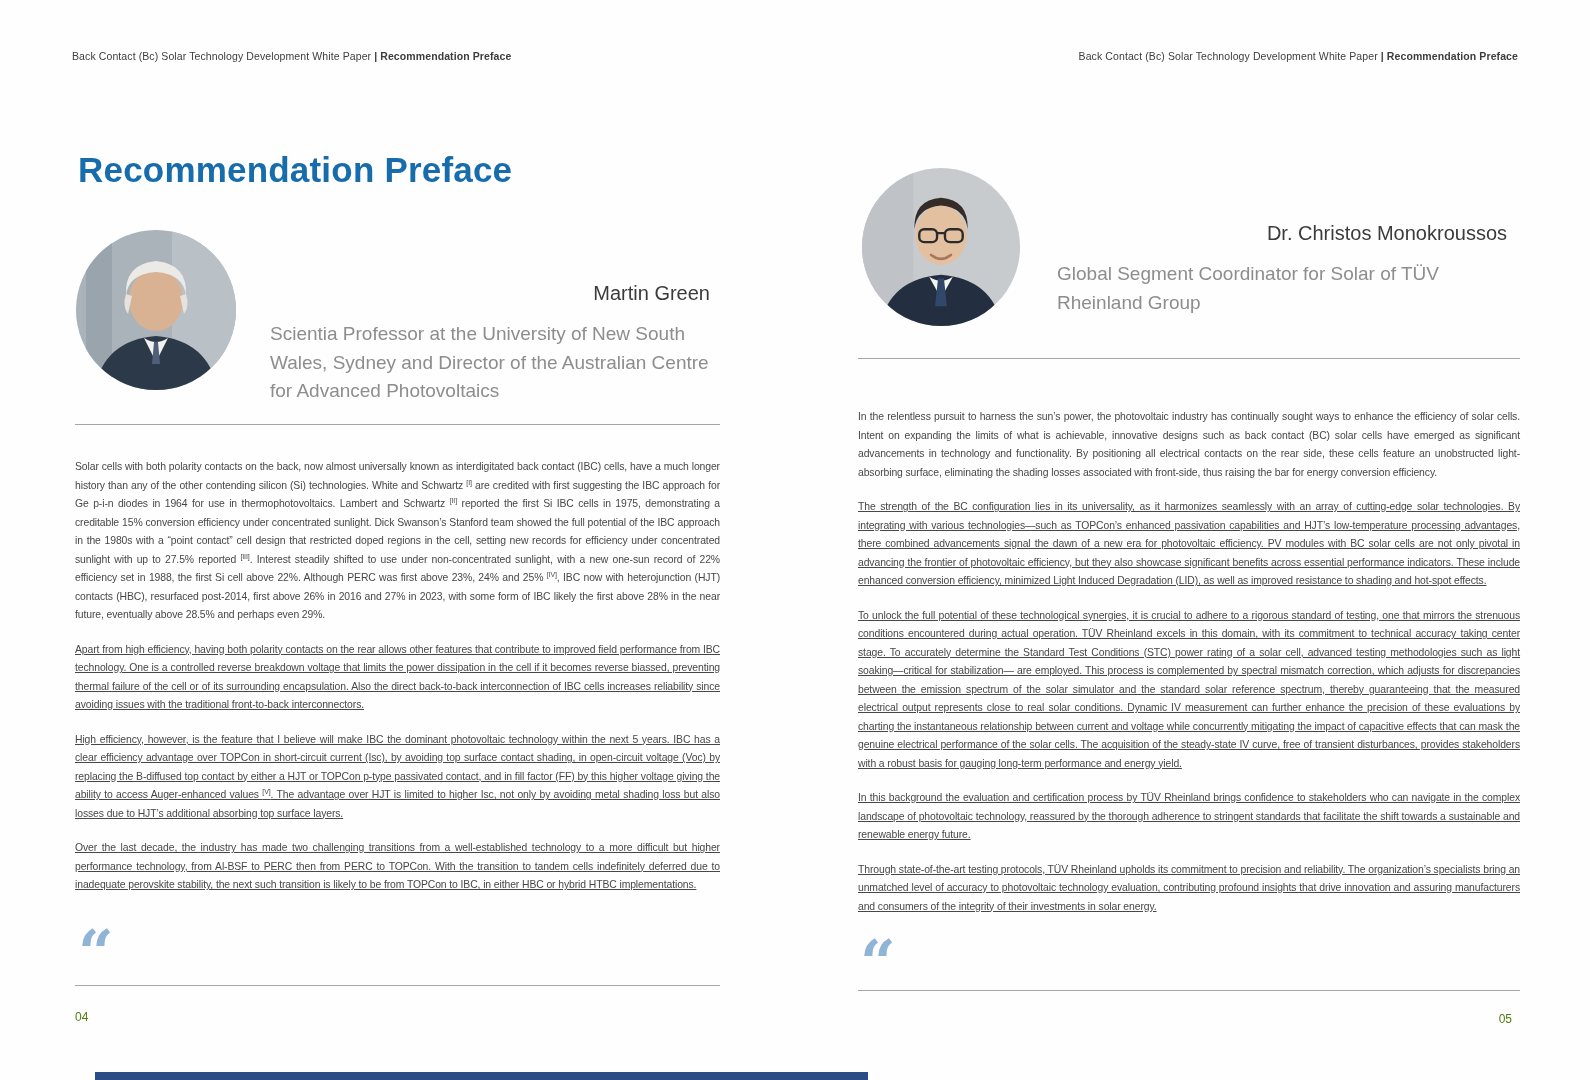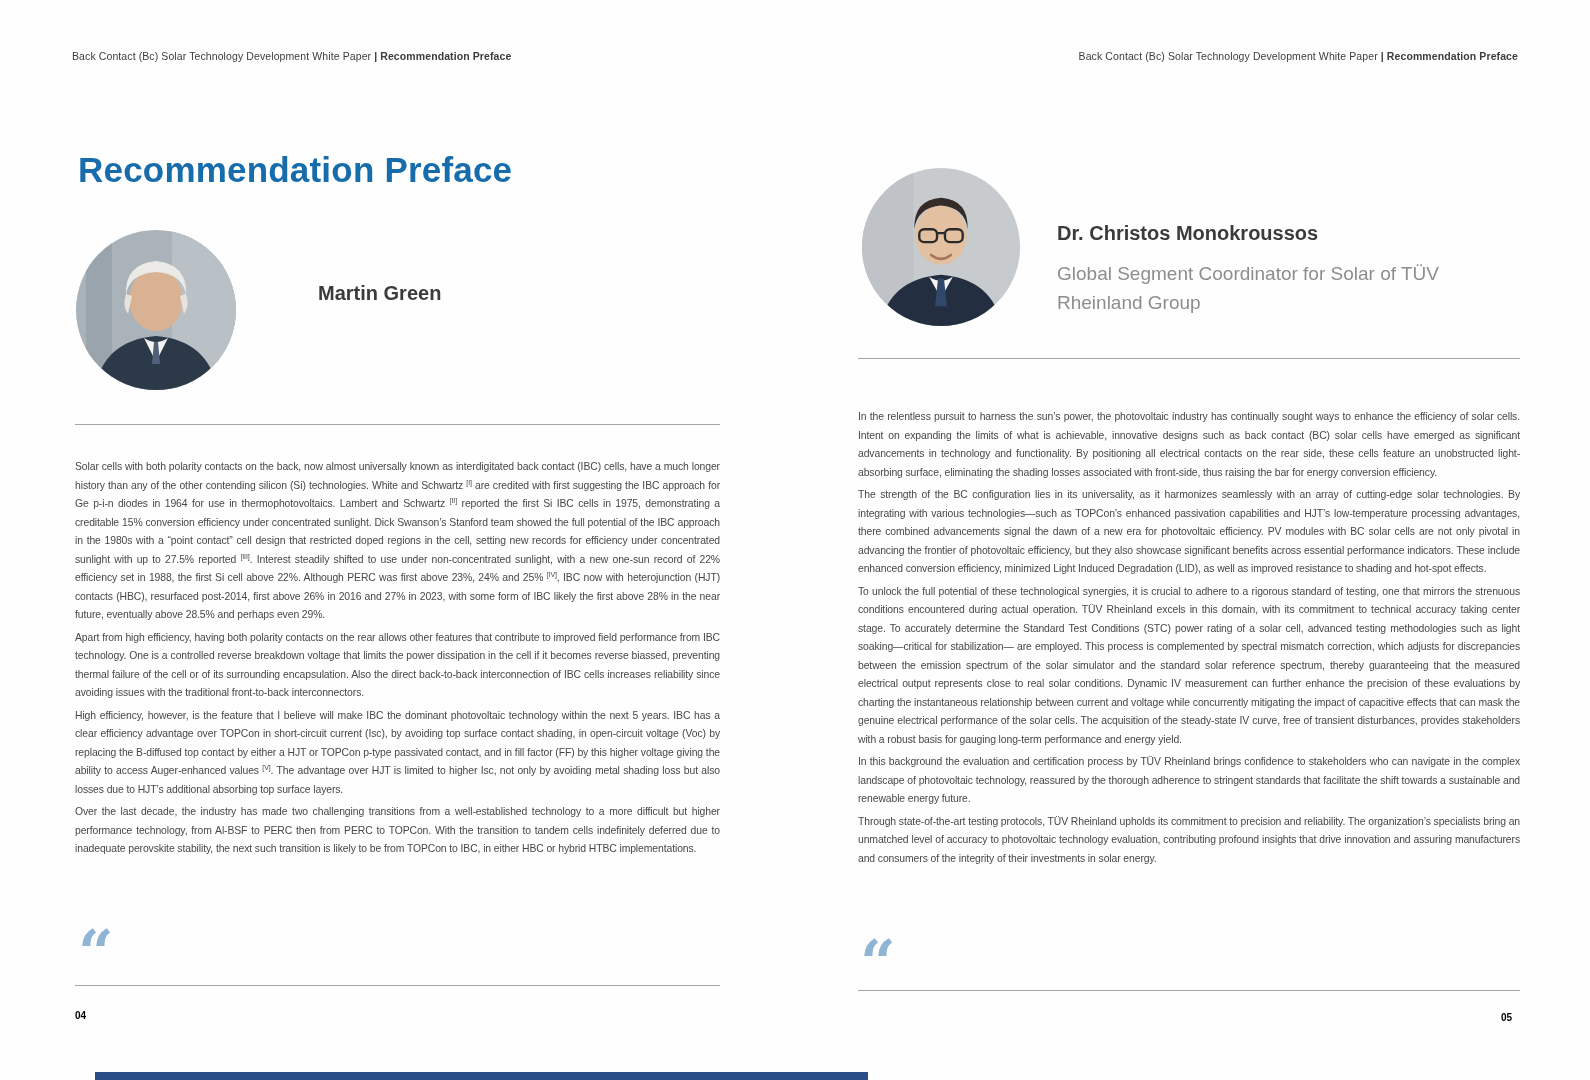--- a/index.html
+++ b/index.html
@@ -31,50 +31,50 @@
 
   .avatar {
     position:absolute; border-radius:50%; overflow:hidden;
     box-shadow:0 0 0 1px rgba(0,0,0,.05) inset;
   }
   .avatar svg { display:block; width:100%; height:100%; }
   .avatar-left  { left:76px;  top:230px; width:160px; height:160px; }
   .avatar-right { left:862px; top:168px; width:158px; height:158px; }
 
   .author { position:absolute; }
-  .author-left  { left:270px;  top:282px; width:440px;margin-left:48px; }
+  .author-left  { left:270px;  top:282px; width:440px; }
   .author-right { left:1057px; top:222px; width:450px; }
-  .author-name { font-size:20px; font-weight:bold; color:#3b3b3b; margin-bottom:15px; }
+  .author-name { font-size:20px; font-weight:normal; color:#3b3b3b; margin-bottom:15px;text-align:right; }
   .author-role { font-size:19px; color:#8d8d8d; line-height:1.5; }
 
   .rule { position:absolute; border:none; border-top:1px solid #a6a6a6; }
   .rule-l1 { left:75px;  top:424px; width:645px; }
   .rule-l2 { left:75px;  top:985px; width:645px; }
   .rule-r1 { left:858px; top:358px; width:662px; }
   .rule-r2 { left:858px; top:990px; width:662px; }
 
   .body {
     position:absolute;
     font-size:10.4px; line-height:18.5px; letter-spacing:-.1px;
     color:#474747; text-align:justify;
   }
   .body-left  { left:75px;  top:458px; width:645px; }
   .body-right { left:858px; top:408px; width:662px; }
-  .body p + p { margin-top:4px; }
+  .body p + p { margin-top:16px;text-decoration:underline; }
   .body sup { font-size:7px; line-height:0; vertical-align:super; }
 
   .quote {
     position:absolute;
     font-family:"DejaVu Serif", serif; font-weight:bold;
     font-size:62px; line-height:1; color:#8fb4d6;
   }
   .quote-left  { left:78px;  top:922px; }
   .quote-right { left:860px; top:932px; }
 
-  .pagenum { position:absolute; font-size:10px; font-weight:bold; color:#000000; }
+  .pagenum { position:absolute; font-size:12px; font-weight:normal; color:#4d7c0f; }
   .pn-left  { left:75px;  top:1010px; }
   .pn-right { right:78px; top:1012px; }
 
   .footer-bar {
     position:absolute; left:95px; bottom:0;
     width:773px; height:8px; background:#2a4d85;
   }
 </style>
 </head>
 <body>
@@ -99,20 +99,21 @@
         <path d="M50 64 Q46 76 52 84 L56 66 Z" fill="#e6e3de"></path>
         <path d="M110 64 Q114 76 108 84 L104 66 Z" fill="#e6e3de"></path>
         <path d="M18 160 Q28 110 80 106 Q132 110 142 160 Z" fill="#2c3949"></path>
         <path d="M68 108 L80 132 L92 108 Q80 116 68 108 Z" fill="#f2f2f0"></path>
         <path d="M78 112 L82 112 L84 134 L76 134 Z" fill="#51607a"></path>
       </svg>
     </div>
 
     <div class="author author-left">
       <div class="author-name">Martin Green</div>
+      <div class="author-role">Scientia Professor at the University of New South Wales, Sydney and Director of the Australian Centre for Advanced Photovoltaics</div>
     </div>
 
     <hr class="rule rule-l1">
 
     <div class="body body-left">
       <p>Solar cells with both polarity contacts on the back, now almost universally known as interdigitated back contact (IBC) cells, have a much longer history than any of the other contending silicon (Si) technologies. White and Schwartz <sup>[I]</sup> are credited with first suggesting the IBC approach for Ge p-i-n diodes in 1964 for use in thermophotovoltaics. Lambert and Schwartz <sup>[II]</sup> reported the first Si IBC cells in 1975, demonstrating a creditable 15% conversion efficiency under concentrated sunlight. Dick Swanson’s Stanford team showed the full potential of the IBC approach in the 1980s with a “point contact” cell design that restricted doped regions in the cell, setting new records for efficiency under concentrated sunlight with up to 27.5% reported <sup>[III]</sup>. Interest steadily shifted to use under non-concentrated sunlight, with a new one-sun record of 22% efficiency set in 1988, the first Si cell above 22%. Although PERC was first above 23%, 24% and 25% <sup>[IV]</sup>, IBC now with heterojunction (HJT) contacts (HBC), resurfaced post-2014, first above 26% in 2016 and 27% in 2023, with some form of IBC likely the first above 28% in the near future, eventually above 28.5% and perhaps even 29%.</p>
       <p>Apart from high efficiency, having both polarity contacts on the rear allows other features that contribute to improved field performance from IBC technology. One is a controlled reverse breakdown voltage that limits the power dissipation in the cell if it becomes reverse biassed, preventing thermal failure of the cell or of its surrounding encapsulation. Also the direct back-to-back interconnection of IBC cells increases reliability since avoiding issues with the traditional front-to-back interconnectors.</p>
       <p>High efficiency, however, is the feature that I believe will make IBC the dominant photovoltaic technology within the next 5 years. IBC has a clear efficiency advantage over TOPCon in short-circuit current (Isc), by avoiding top surface contact shading, in open-circuit voltage (Voc) by replacing the B-diffused top contact by either a HJT or TOPCon p-type passivated contact, and in fill factor (FF) by this higher voltage giving the ability to access Auger-enhanced values <sup>[V]</sup>. The advantage over HJT is limited to higher Isc, not only by avoiding metal shading loss but also losses due to HJT’s additional absorbing top surface layers.</p>
       <p>Over the last decade, the industry has made two challenging transitions from a well-established technology to a more difficult but higher performance technology, from Al-BSF to PERC then from PERC to TOPCon. With the transition to tandem cells indefinitely deferred due to inadequate perovskite stability, the next such transition is likely to be from TOPCon to IBC, in either HBC or hybrid HTBC implementations.</p>
     </div>

